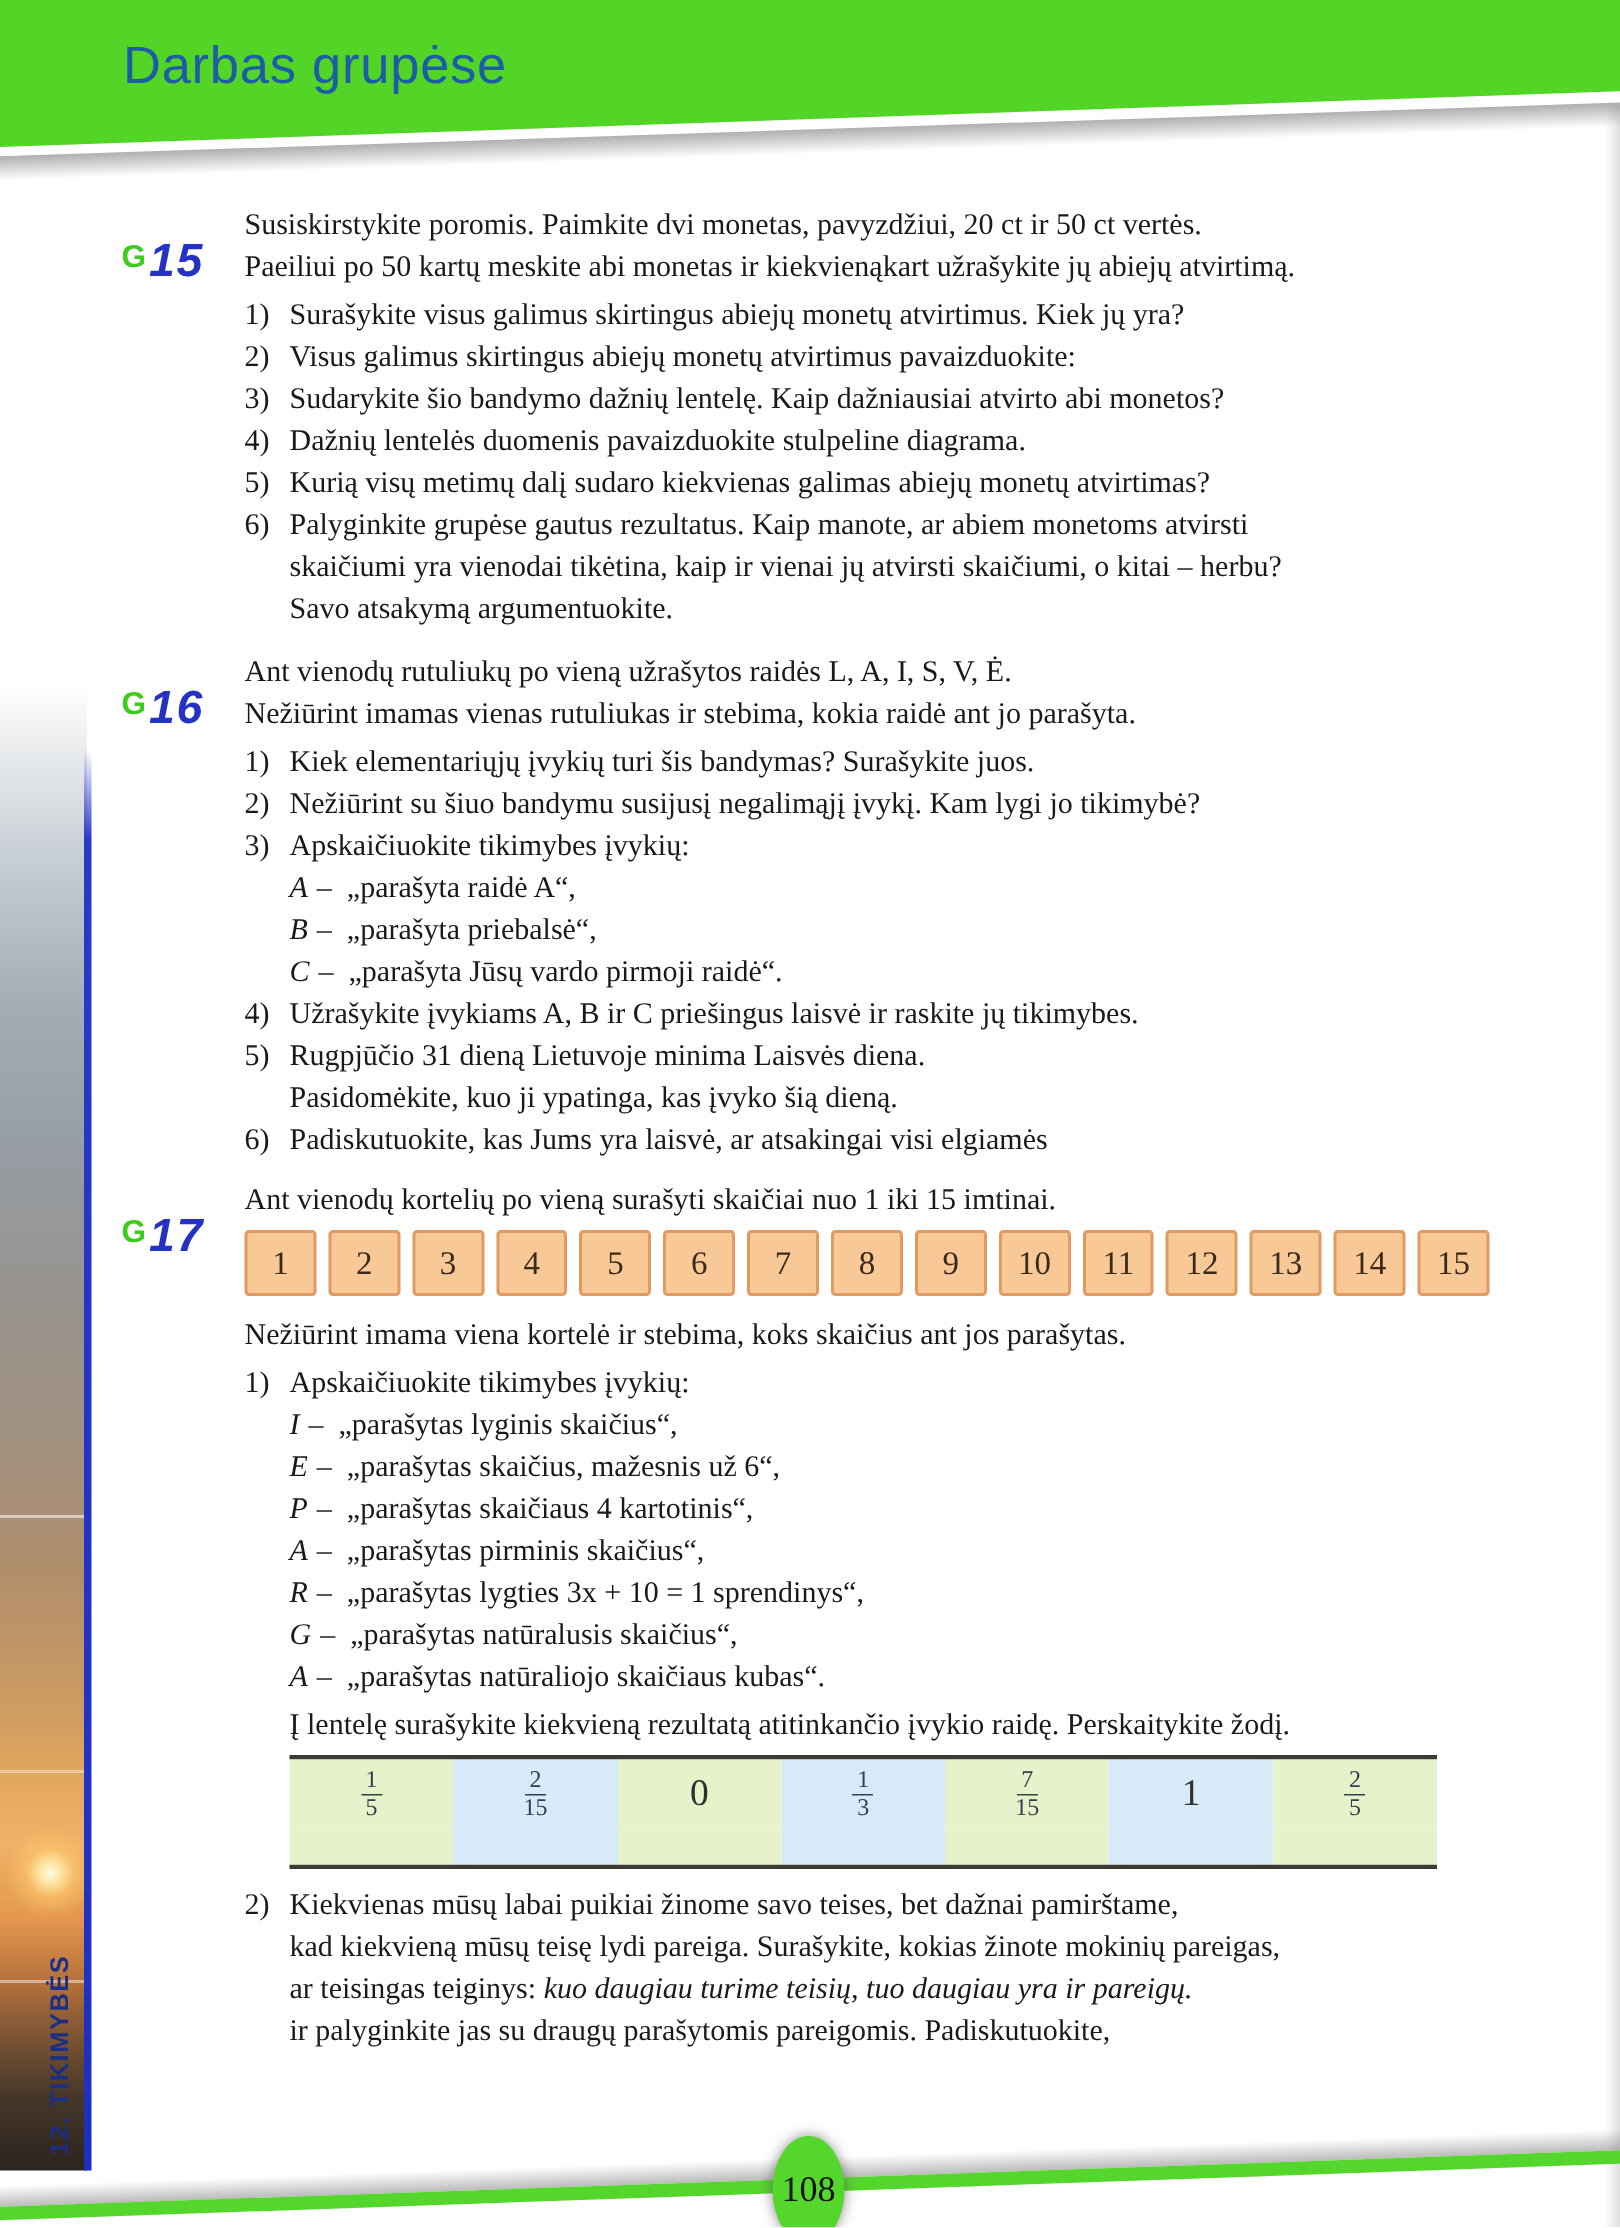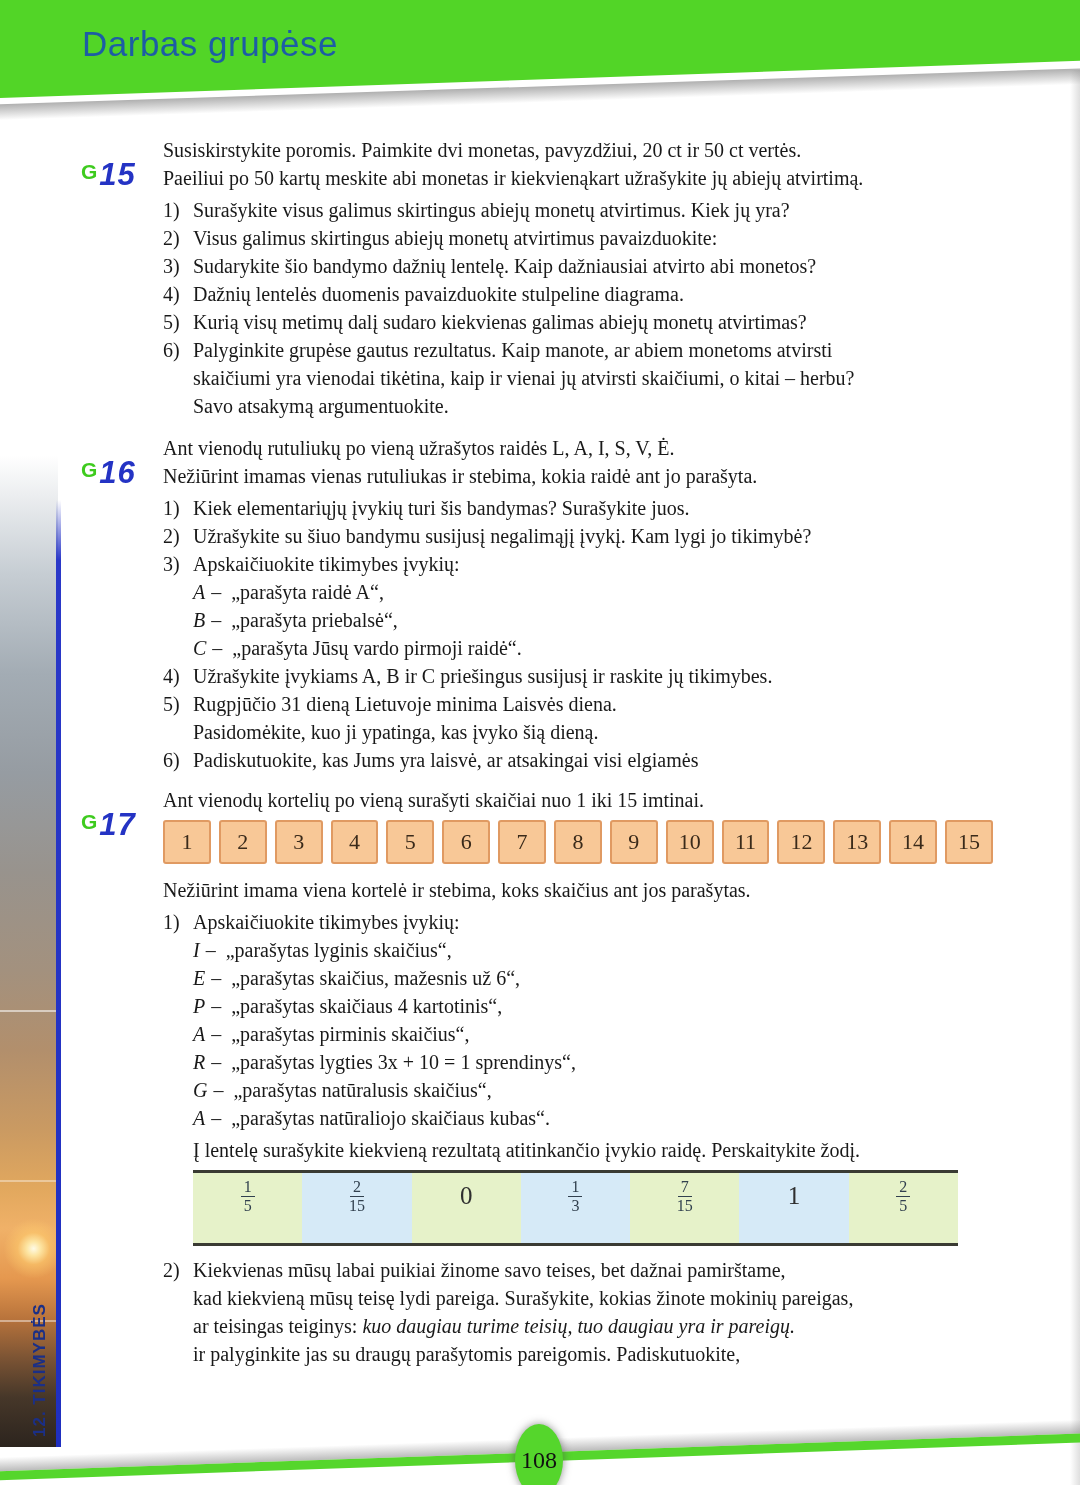--- a/index.html
+++ b/index.html
@@ -156,36 +156,36 @@
       <div class="items">
         <div class="item">
           <span class="inum">1)</span>
           <div class="itext">
               <div class="line">Kiek elementariųjų įvykių turi šis bandymas? Surašykite juos.</div>
             </div>
         </div>
         <div class="item">
           <span class="inum">2)</span>
           <div class="itext">
-              <div class="line">Užrašykite su šiuo bandymu susijusį negalimąjį įvykį. Kam lygi jo tikimybė?</div>
+              <div class="line">Nežiūrint su šiuo bandymu susijusį negalimąjį įvykį. Kam lygi jo tikimybė?</div>
             </div>
         </div>
         <div class="item">
           <span class="inum">3)</span>
           <div class="itext">
             <div class="line">Apskaičiuokite tikimybes įvykių:</div>
             <div class="line"><span class="evletter">A</span><span>–  „parašyta raidė A“,</span></div>
             <div class="line"><span class="evletter">B</span><span>–  „parašyta priebalsė“,</span></div>
             <div class="line"><span class="evletter">C</span><span>–  „parašyta Jūsų vardo pirmoji raidė“.</span></div>
           </div>
         </div>
         <div class="item">
           <span class="inum">4)</span>
           <div class="itext">
-              <div class="line">Užrašykite įvykiams A, B ir C priešingus susijusį ir raskite jų tikimybes.</div>
+              <div class="line">Užrašykite įvykiams A, B ir C priešingus laisvė ir raskite jų tikimybes.</div>
             </div>
         </div>
         <div class="item">
           <span class="inum">5)</span>
           <div class="itext">
             <div class="line">Rugpjūčio 31 dieną Lietuvoje minima Laisvės diena.</div>
             <div class="line">Pasidomėkite, kuo ji ypatinga, kas įvyko šią dieną.</div>
           </div>
         </div>
         <div class="item">

